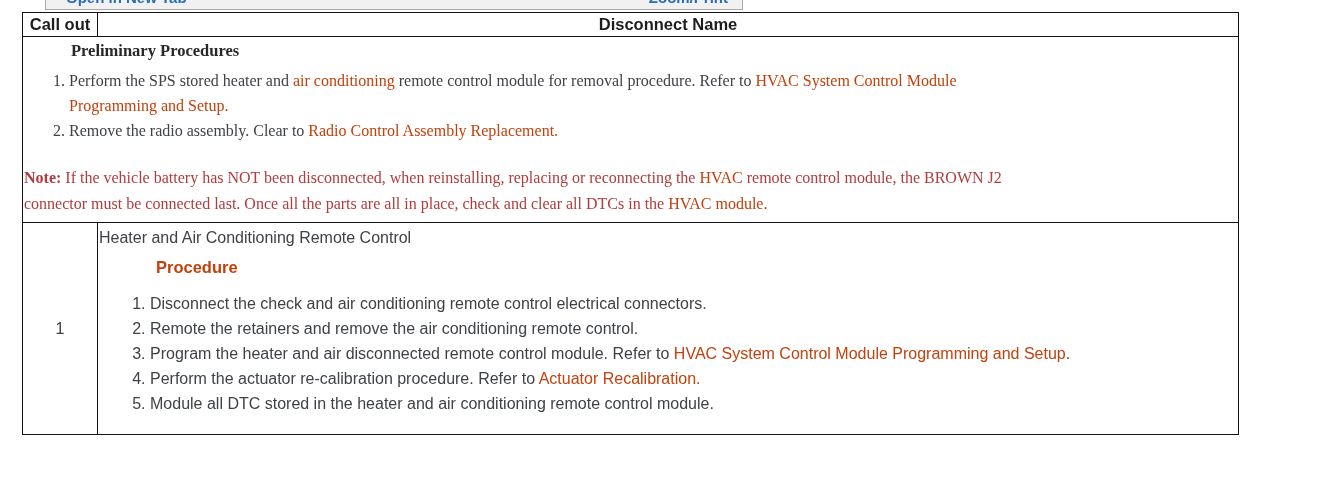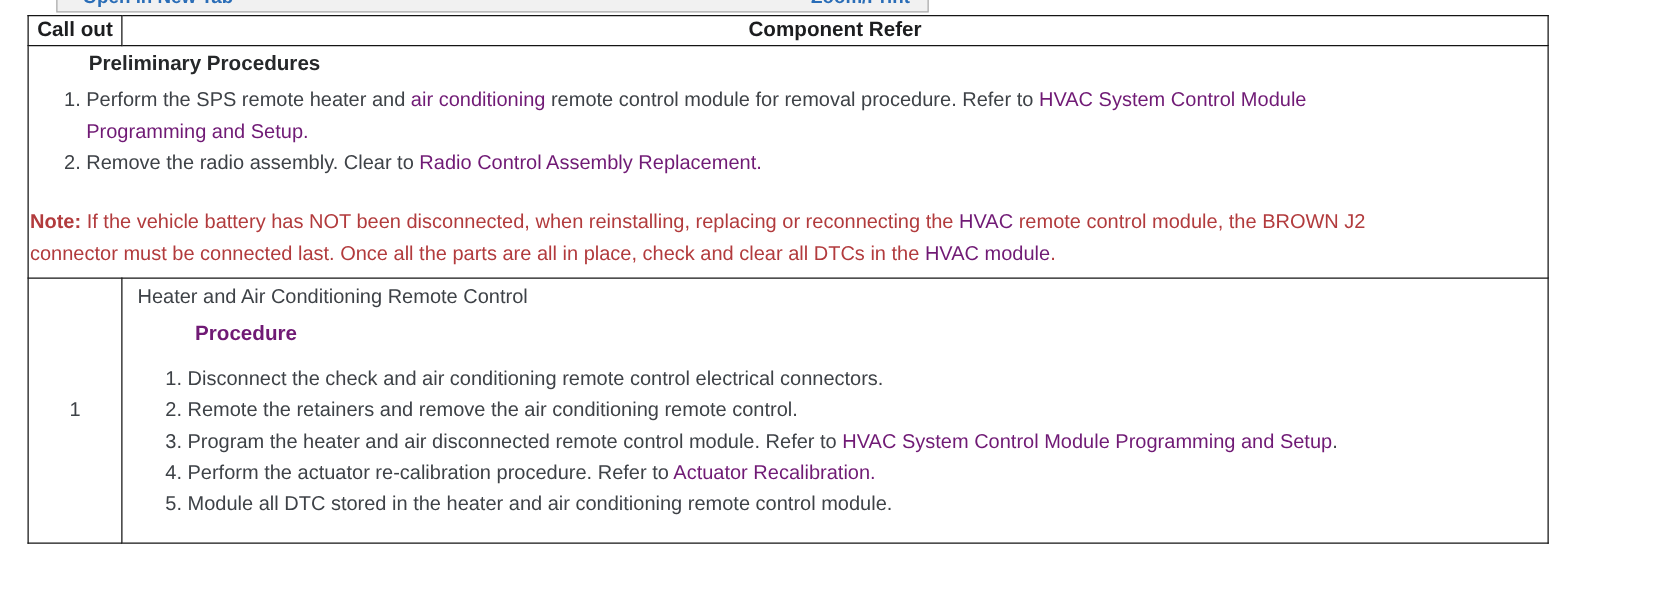--- a/index.html
+++ b/index.html
@@ -24,57 +24,57 @@
     border-collapse:collapse;table-layout:fixed;background:#fff;
     color:#3e4247;font-size:16px;
   }
   table.doc th, table.doc td{border:1.5px solid #141414;}
   table.doc th{
     height:23px;padding:0;text-align:center;
     font-size:16.5px;font-weight:bold;color:#1c1d1f;
   }
   th.callout-h{width:74px;}
 
-  td.prelim{padding:0 0 5px 0;vertical-align:top;}
+  td.prelim{padding:0 0 5px 0;vertical-align:top;font-family:Liberation Serif, serif;}
   .prelim-title{font-weight:bold;font-size:16.5px;color:#26282a;margin:3px 0 0 48px;line-height:22px;}
   ol.plist{margin:6px 0 0 0;padding:0 0 0 46px;}
   ol.plist li, ol.clist li{line-height:25px;font-size:16px;color:#3e4247;}
   .note{color:#b23b3d;font-size:16px;line-height:26px;margin:22px 0 0 1px;max-width:1170px;}
   .note-label{font-weight:bold;text-align:center;}
 
   td.callout-c{width:74px;text-align:center;vertical-align:middle;font-size:16px;color:#3e4247;}
   td.comp-c{padding:3px 8px 18px 1px;vertical-align:top;}
-  .comp-title{line-height:24px;margin-left:11px;}
-  .proc-label{font-weight:bold;font-size:16.5px;color:#701a75;margin:6px 0 0 57px;line-height:22px;}
+  .comp-title{line-height:24px;}
+  .proc-label{font-weight:bold;font-size:16.5px;color:#c2410c;margin:6px 0 0 57px;line-height:22px;}
   ol.clist{margin:13px 0 0 0;padding:0 0 0 51px;}
 
-  .lnk{color:#701a75;cursor:pointer;}
+  .lnk{color:#c2410c;cursor:pointer;}
 </style>
 </head>
 <body>
 
 <div class="stage">
 
   <div class="toolbar">
     <span class="tlink">Open in New Tab</span>
     <span class="tlink">Zoom/Print</span>
   </div>
 
   <table class="doc">
     <tbody>
         <tr>
       <th class="callout-h">Call out</th>
-      <th class="comp-h">Component Refer</th>
+      <th class="comp-h">Disconnect Name</th>
     </tr>
 
     <tr>
       <td class="prelim" colspan="2">
         <div class="prelim-title">Preliminary Procedures</div>
         <ol class="plist">
-              <li><span>Perform the SPS remote heater and </span><span class="lnk">air conditioning</span><span> remote control module for removal procedure. Refer to </span><span class="lnk">HVAC System Control Module</span><br><span class="lnk">Programming and Setup.</span></li>
+              <li><span>Perform the SPS stored heater and </span><span class="lnk">air conditioning</span><span> remote control module for removal procedure. Refer to </span><span class="lnk">HVAC System Control Module</span><br><span class="lnk">Programming and Setup.</span></li>
               <li><span>Remove the radio assembly. Clear to </span><span class="lnk">Radio Control Assembly Replacement.</span></li>
             </ol>
         <div class="note">
           <span class="note-label">Note:</span><span><span> If the vehicle battery has NOT been disconnected, when reinstalling, replacing or reconnecting the </span><span class="lnk">HVAC</span><span> remote control module, the BROWN J2</span><br><span>connector must be connected last. Once all the parts are all in place, check and clear all DTCs in the </span><span class="lnk">HVAC module</span><span>.</span></span>
         </div>
       </td>
     </tr>
 
     <tr>
       <td class="callout-c">1</td>

